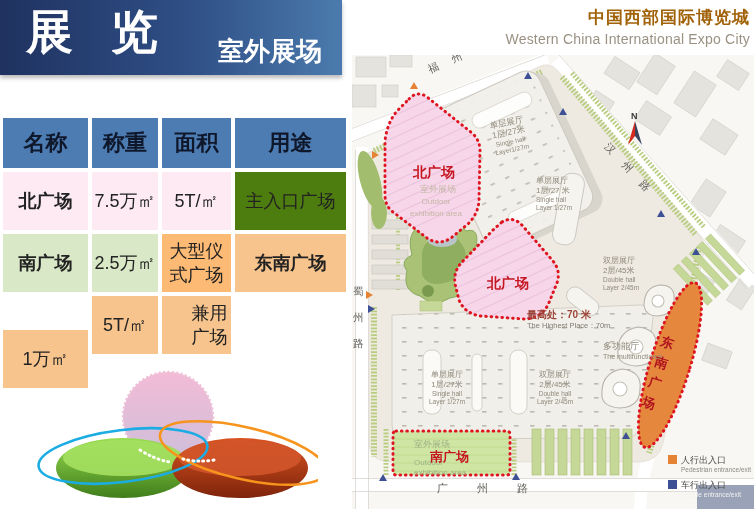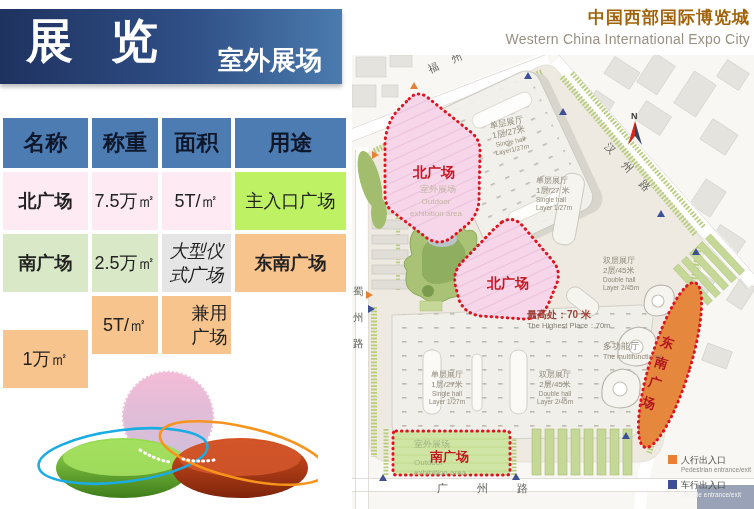--- a/index.html
+++ b/index.html
@@ -1,20 +1,20 @@
 <!DOCTYPE html>
 <html><head>
 <meta charset="utf-8">
 <style>
   html,body{margin:0;padding:0;background:#fff;}
   .canvas{position:relative;width:754px;height:509px;background:#ffffff;overflow:hidden;
           font-family:"Liberation Sans","DejaVu Sans",sans-serif;}
 
   
-  .header{position:absolute;left:0;top:9px;width:342px;height:75px;
+  .header{position:absolute;left:0;top:0;width:342px;height:75px;
           background:linear-gradient(90deg,#1f3260 0%,#2f4f86 55%,#4b7bae 100%);
           box-shadow:0 3px 4px rgba(60,60,60,.35);}
   .header .title{position:absolute;left:26px;top:1px;font-size:47px;font-weight:bold;color:#fff;
                  letter-spacing:38px;white-space:nowrap;}
   .header .subtitle{position:absolute;right:20px;bottom:6px;font-size:26px;font-weight:bold;color:#fff;}
 
   
   .brand{position:absolute;right:4px;top:6px;text-align:right;}
   .brand .cn{font-size:17px;font-weight:bold;color:#a16207;letter-spacing:1px;}
   .brand .en{font-size:14px;color:#9a9183;margin-top:2px;letter-spacing:.2px;}
@@ -49,25 +49,25 @@
 
   <div class="spec-table">
     <div class="cell th">名称</div>
     <div class="cell th">称重</div>
     <div class="cell th">面积</div>
     <div class="cell th">用途</div>
 
     <div class="cell td name" style="background: rgb(253, 234, 243);">北广场</div>
     <div class="cell td" style="background: rgb(253, 234, 243);">7.5万㎡</div>
     <div class="cell td" style="background: rgb(253, 234, 243);">5T/㎡</div>
-    <div class="cell td" style="background: #bef264;">主入口广场</div>
+    <div class="cell td" style="background: #4d7c0f;">主入口广场</div>
 
     <div class="cell td name" style="background: rgb(217, 232, 198);">南广场</div>
     <div class="cell td" style="background: rgb(217, 232, 198);">2.5万㎡</div>
-    <div class="cell td" style="background: #e5e5e5; font-style: italic;">大型仪式广场</div>
+    <div class="cell td" style="background: #fdba74;">大型仪式广场</div>
 
     <div class="cell td name" style="background: rgb(248, 196, 141);">东南广场</div>
     <div class="cell td" style="background: rgb(248, 196, 141); margin-top: 34px;">1万㎡</div>
     <div class="cell td" style="background: rgb(248, 196, 141);">5T/㎡</div>
     <div class="cell td" style="background: rgb(248, 196, 141); padding-left: 26px;">兼用广场</div>
   </div>
 
   <svg class="logo-svg" width="290" height="140" viewBox="0 0 290 140">
     <defs>
       <linearGradient id="gPink" x1="0" y1="0" x2="0" y2="1">

